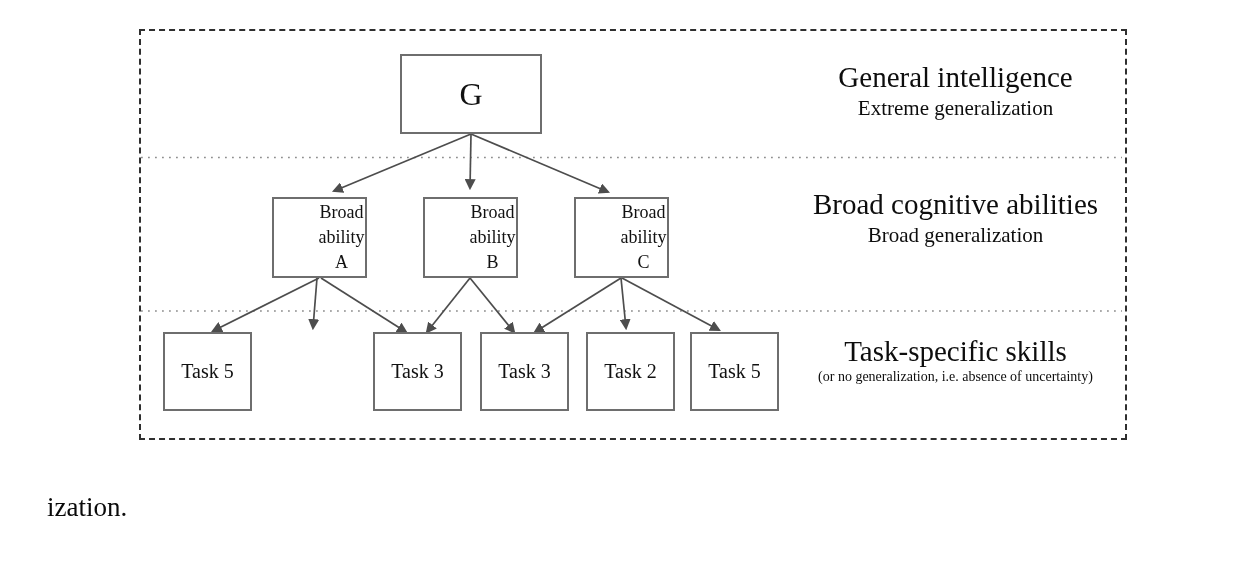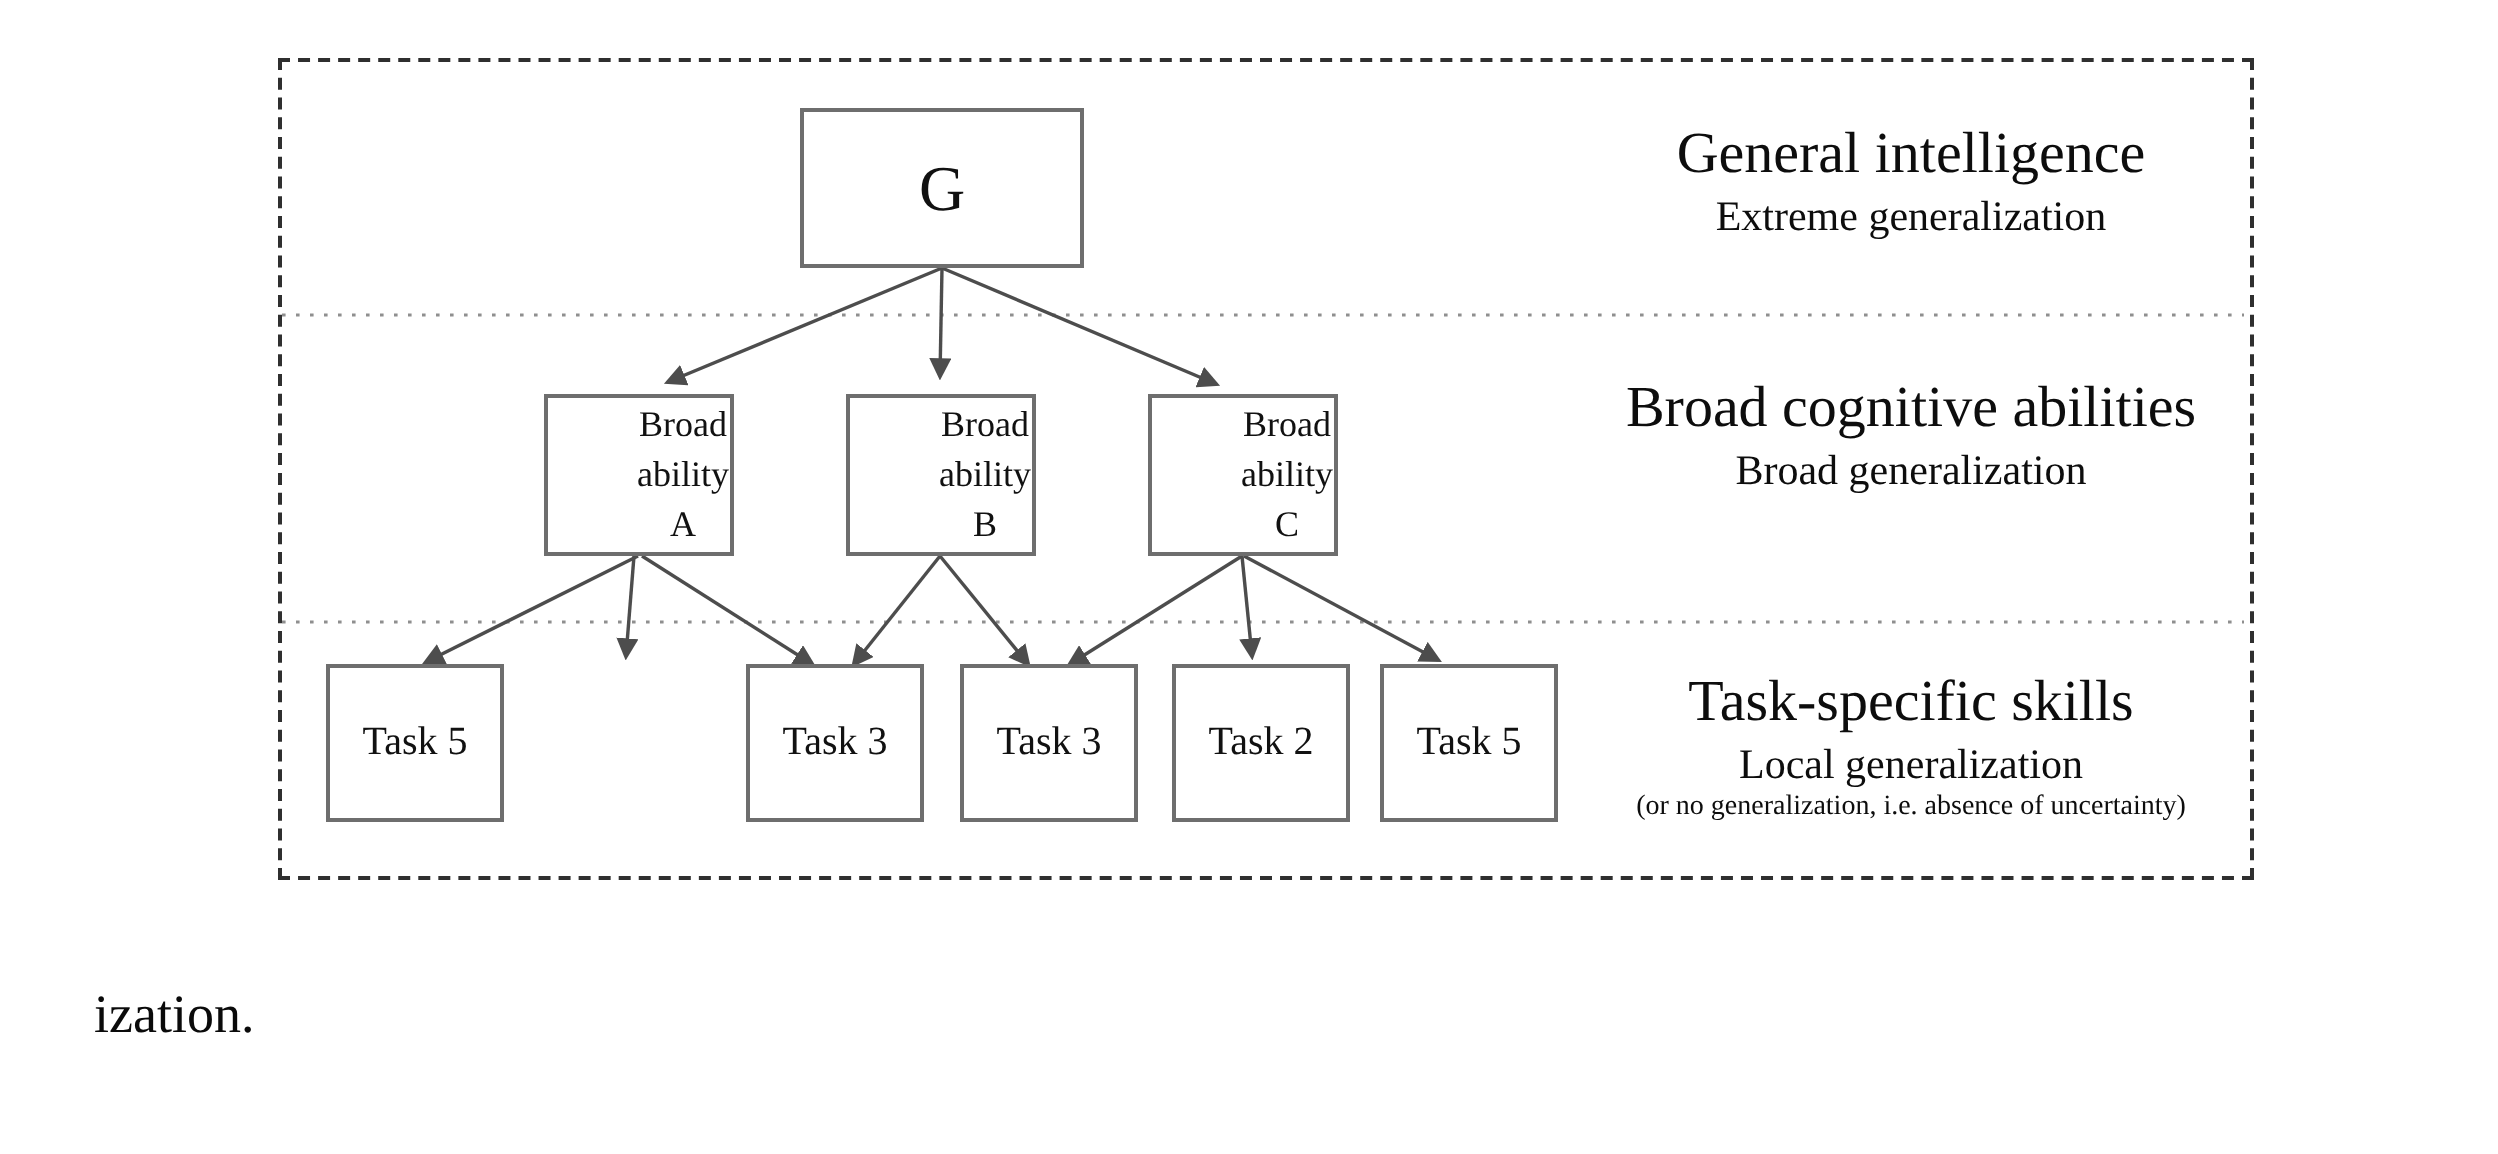--- a/index.html
+++ b/index.html
@@ -104,21 +104,20 @@
   <div class="level-label" style="top:62px;">
     <div class="level-title">General intelligence</div>
     <div class="level-subtitle">Extreme generalization</div>
   </div>
   <div class="level-label" style="top:189px;">
     <div class="level-title">Broad cognitive abilities</div>
     <div class="level-subtitle">Broad generalization</div>
   </div>
   <div class="level-label" style="top:336px;">
     <div class="level-title">Task-specific skills</div>
-    <div class="level-subtitle">Local generalization</div>
     <div class="level-note">(or no generalization, i.e. absence of uncertainty)</div>
   </div>
 
   <div class="caption">
     <div>ization.</div>
   </div>
 
 </div>
 
 </body></html>

